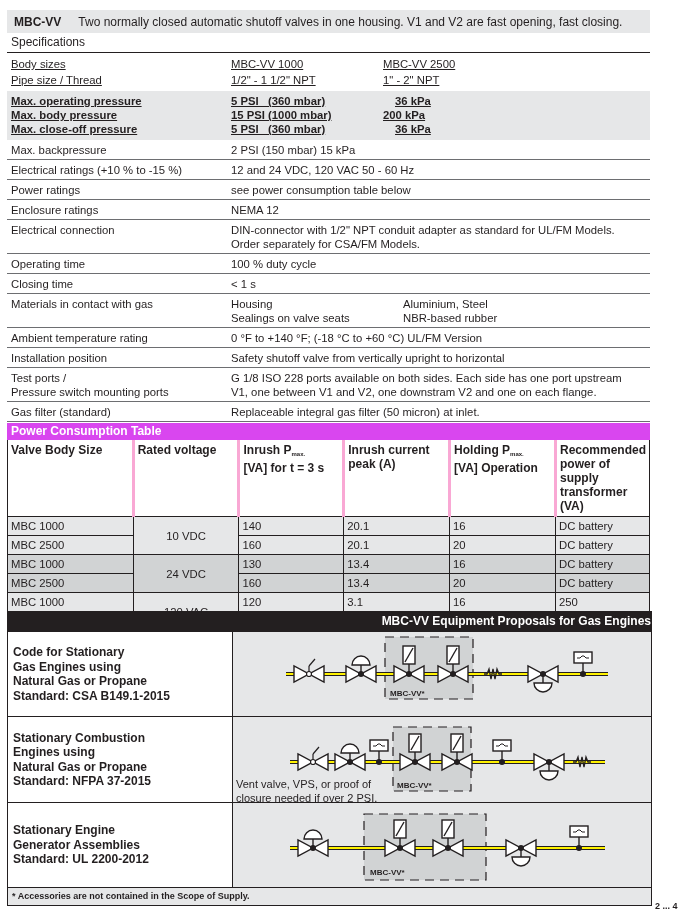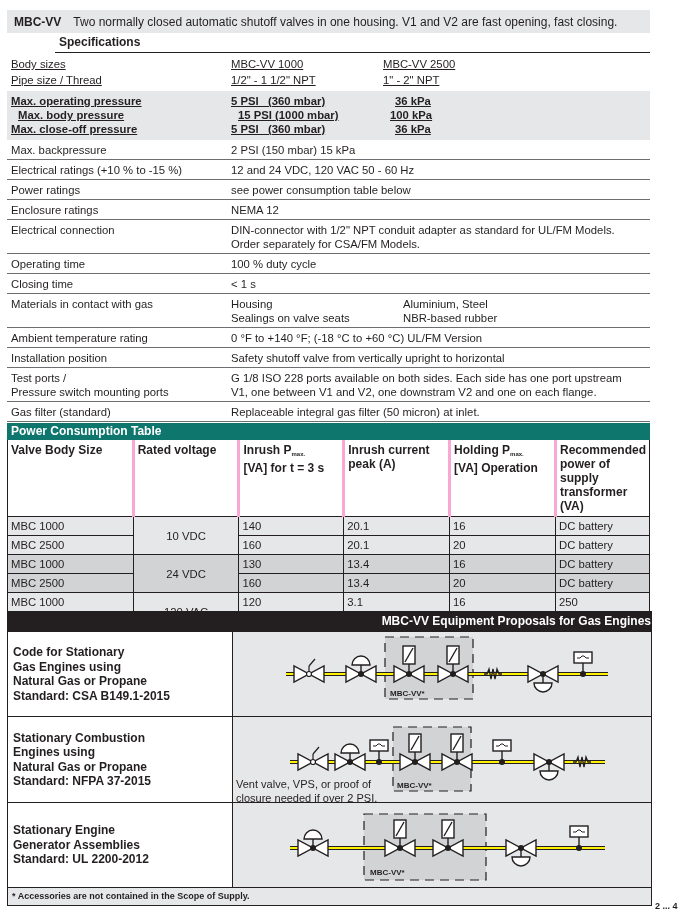--- a/index.html
+++ b/index.html
@@ -1,32 +1,32 @@
 <!DOCTYPE html>
 <html><head>
 <meta charset="utf-8">
 <style>
   html, body { margin:0; padding:0; background:#fff; }
   body { width:695px; height:921px; position:relative; font-family:"Liberation Sans", sans-serif; color:#231f20; font-size:11.3px; overflow:hidden; }
   .wrap { position:absolute; left:7px; top:10px; width:643px; }
   .titlebar { background:#e6e7e8; height:23px; display:flex; align-items:center; padding-left:7px; font-size:12px; }
-  .titlebar b { margin-right:12px; }
-  .spec-head { font-weight:bold; font-size:12px; height:19px; line-height:19px; padding-left:4px; border-bottom:1.3px solid #231f20;margin-left:48px; }
+  .titlebar b { margin-right:17px; }
+  .spec-head { font-weight:normal; font-size:12px; height:19px; line-height:19px; padding-left:4px; border-bottom:1.3px solid #231f20; }
   .srow { display:flex; border-bottom:1px solid #6d6e71; padding:3px 0 2px 4px; line-height:14px; }
   .srow.nob { border-bottom:none;text-decoration:underline; }
   .srow .lbl { width:220px; flex:none; }
   .srow .c2 { width:152px; flex:none; }
   .srow .c3 { flex:1; }
   .srow .vcol { flex:1; }
   .bold { font-weight:bold; }
   .mat { display:flex; }
   .mat .a { width:172px; }
   
   .ptable { position:absolute; left:7px; top:423px; width:643px; border-collapse:collapse; }
-  .ptable .hd { background:#0f766e; color:#fff; font-weight:bold; font-size:12px; height:17px; line-height:17px; padding-left:4px; }
+  .ptable .hd { background:#d946ef; color:#fff; font-weight:bold; font-size:12px; height:17px; line-height:17px; padding-left:4px; }
   .ptable table { width:100%; border-collapse:collapse; border:1px solid #231f20; border-top:none; }
   .ptable th { text-align:left; font-weight:bold; font-size:12px; vertical-align:top; padding:3px 3px; border-left:3px solid #f9a8d4; line-height:14px; background:#fff; }
   .ptable th:first-child { border-left:none; }
   .ptable td { border-left:1px solid #231f20; border-top:1px solid #231f20; padding:1px 3px; height:16px; line-height:16px; }
   .ptable td:first-child { border-left:none; }
   .ptable tr.g1 td { background:#e6e7e8; }
   .ptable tr.g2 td { background:#d1d3d4; }
   .ptable td.volt { text-align:center; }
   sub.mx { font-size:6px; vertical-align:-2px; }
   
@@ -61,24 +61,24 @@
     <div class="c2">1/2" - 1 1/2" NPT</div>
     <div class="c3">1" - 2" NPT</div>
   </div>
 
   <div style="background:#e6e7e8;padding:3px 0 4px 0;">
     <div class="srow nob bold" style="padding:0 0 0 4px;background:transparent;">
       <div class="lbl">Max. operating pressure</div>
       <div class="c2" style="white-space:pre">5 PSI   (360 mbar)</div>
       <div class="c3" style="padding-left:12px">36 kPa</div>
     </div>
-    <div class="srow nob bold" style="padding:0 0 0 4px;background:transparent;margin-left:7px;">
+    <div class="srow nob bold" style="padding:0 0 0 4px;background:transparent;">
       <div class="lbl">Max. body pressure</div>
       <div class="c2" style="white-space:pre">15 PSI (1000 mbar)</div>
-      <div class="c3">100 kPa</div>
+      <div class="c3">200 kPa</div>
     </div>
     <div class="srow nob bold" style="padding:0 0 0 4px;background:transparent;">
       <div class="lbl">Max. close-off pressure</div>
       <div class="c2" style="white-space:pre">5 PSI   (360 mbar)</div>
       <div class="c3" style="padding-left:12px">36 kPa</div>
     </div>
   </div>
 
   <div class="srow">
       <div class="lbl">Max. backpressure</div>

